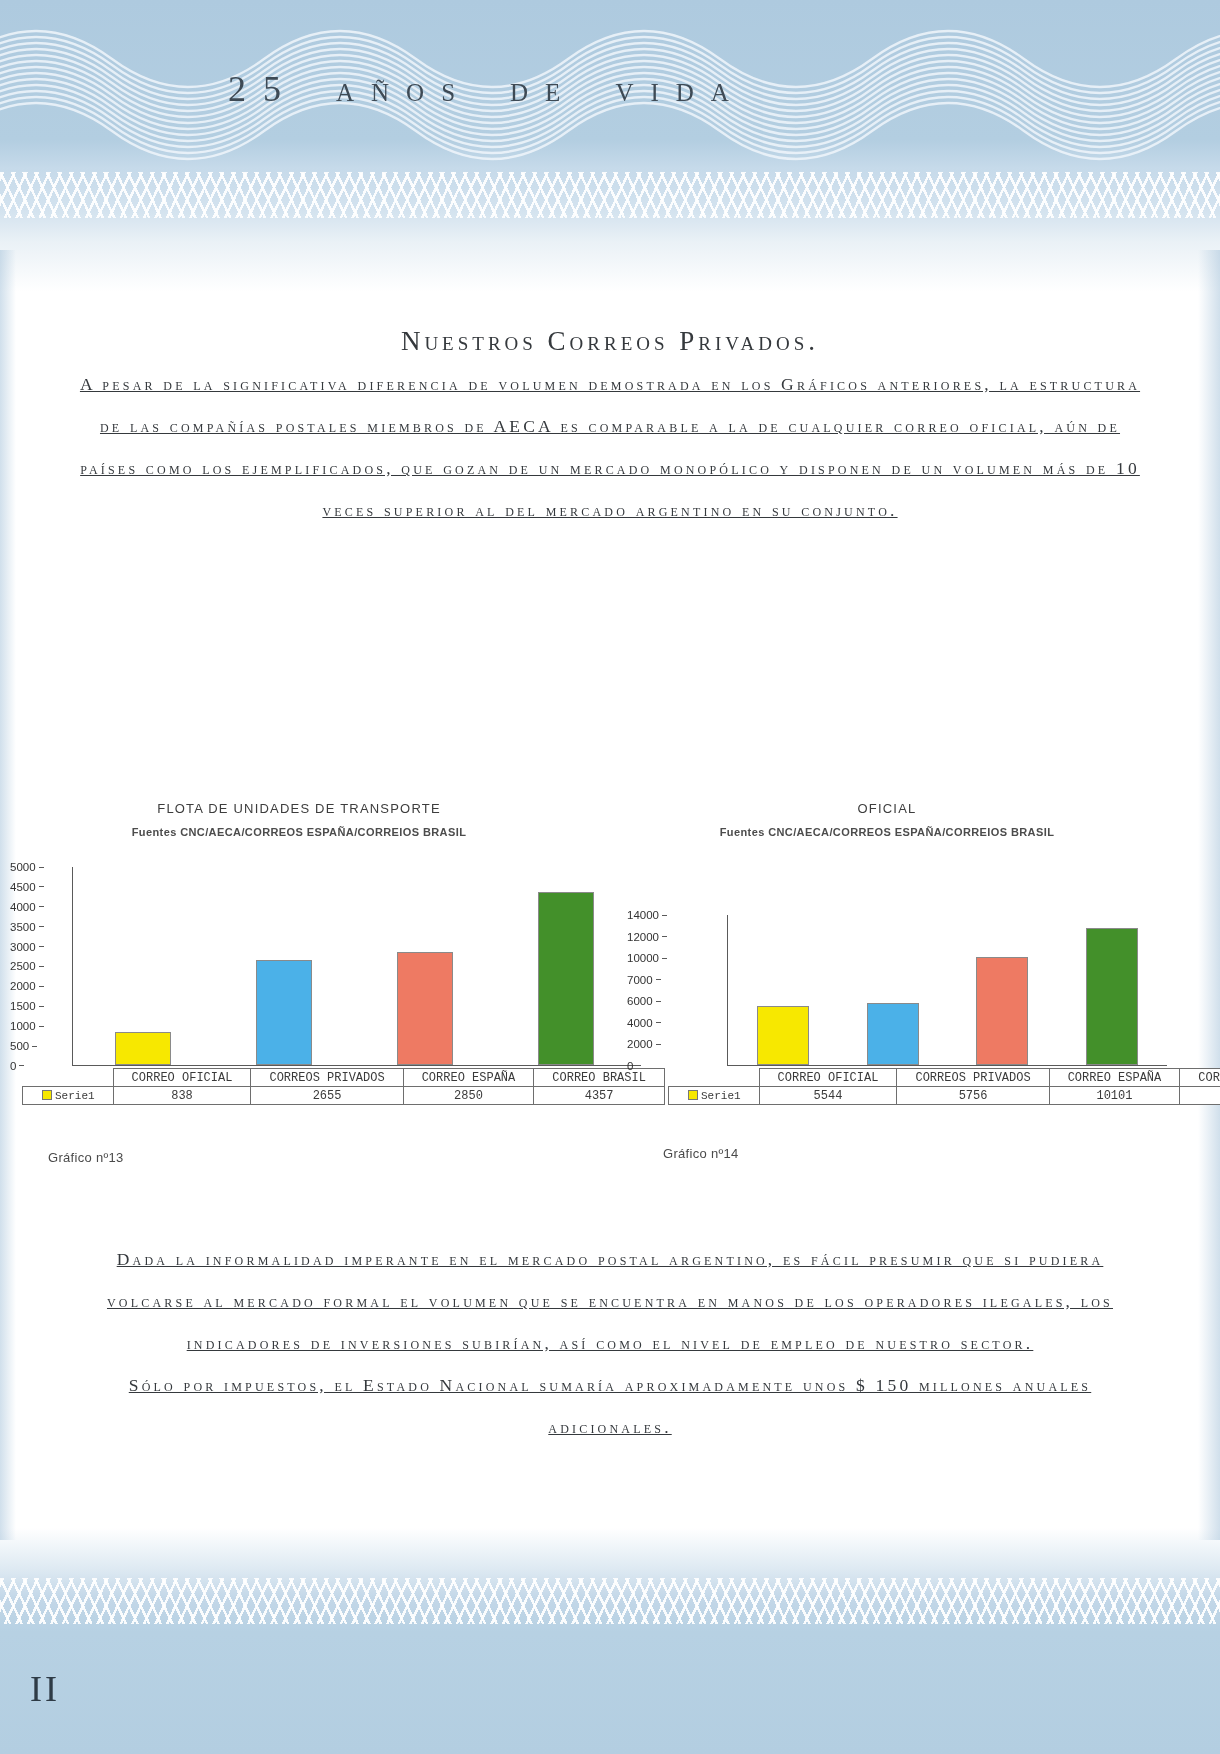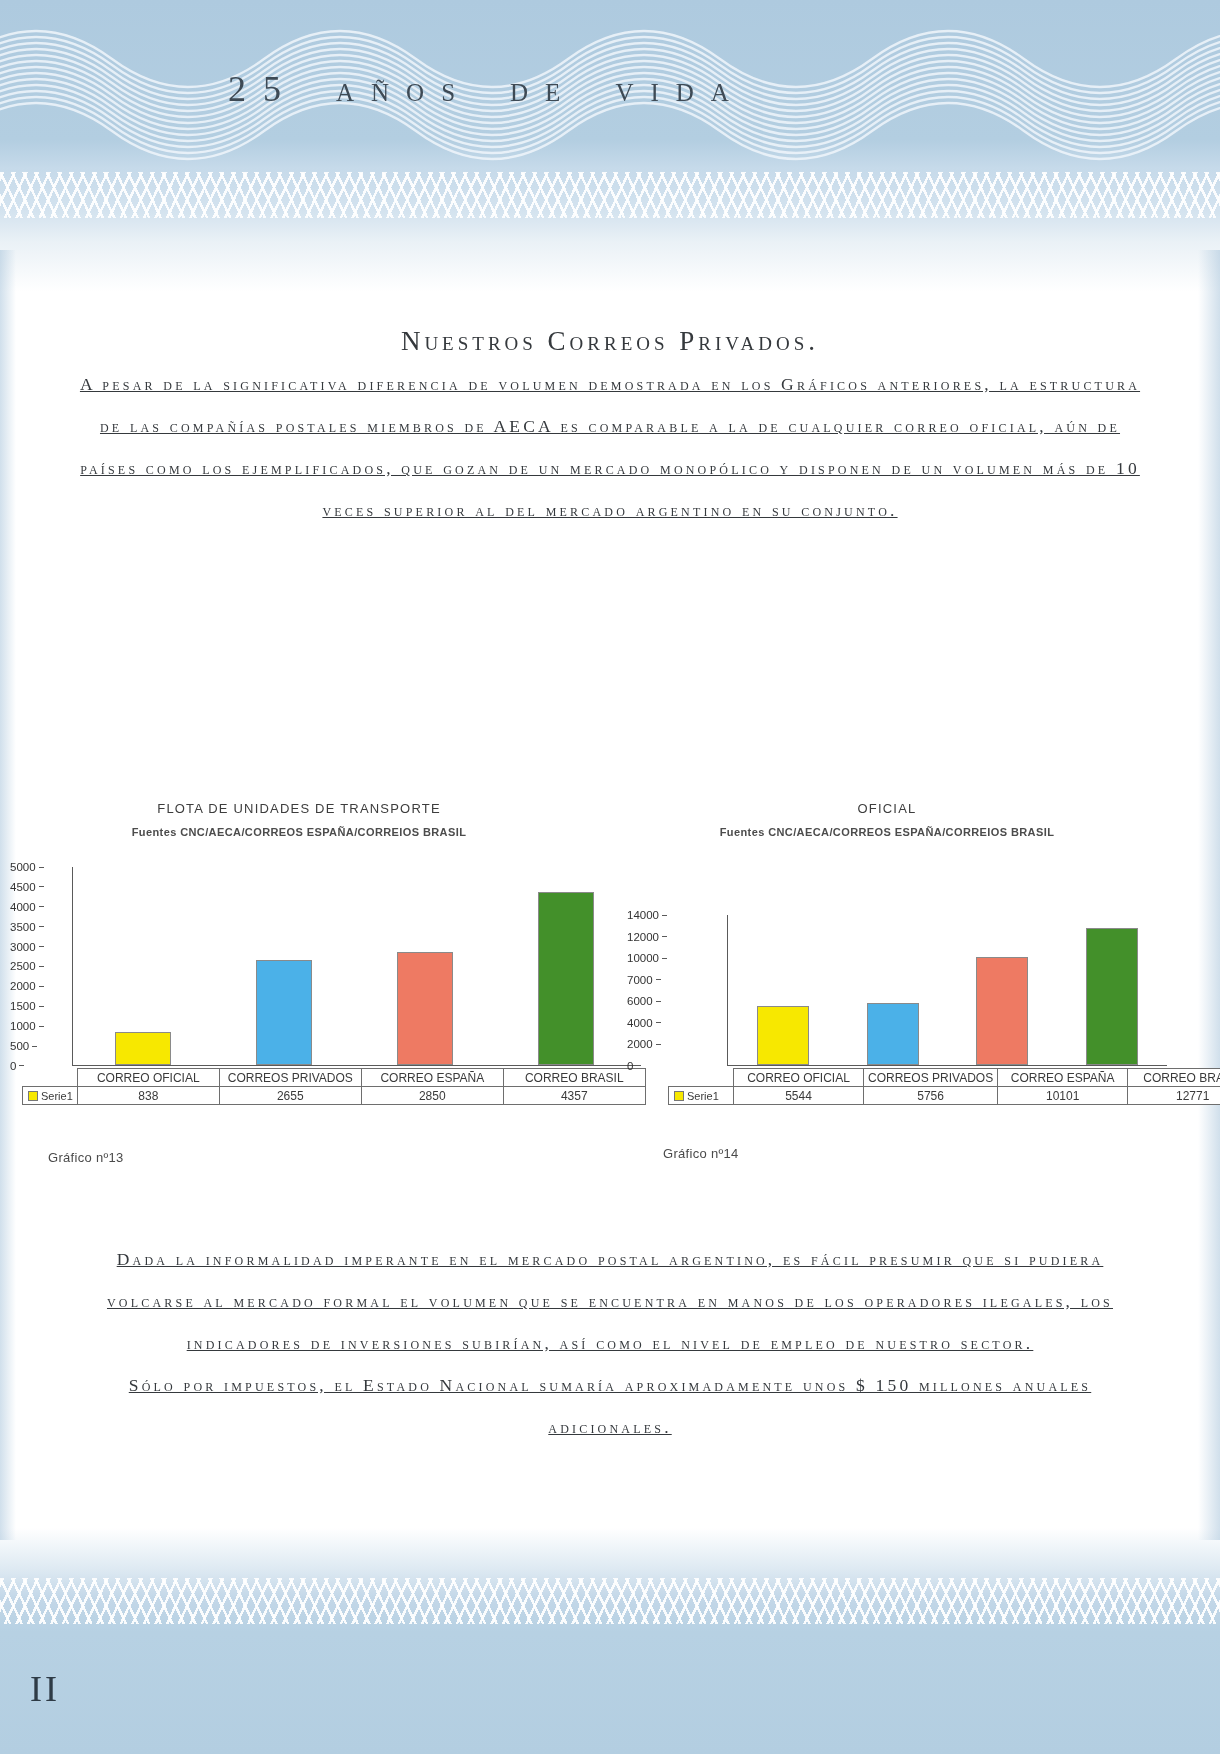--- a/index.html
+++ b/index.html
@@ -59,21 +59,21 @@
   .plot { flex:1; border-left:1.5px solid #5a5a5a; border-bottom:1.5px solid #5a5a5a;
     display:flex; align-items:flex-end; }
   .slot { flex:1; height:100%; display:flex; justify-content:center; align-items:flex-end; }
   .bar { border:1px solid #8a8a8a; box-sizing:border-box; }
   .chart0 .bar { width:56px; } .chart1 .bar { width:52px; }
 
   .dtable { position:absolute; top:275px; border-collapse:collapse; table-layout:fixed;
     font-family:"Liberation Sans", sans-serif; font-size:12px; color:#3a3a3a; }
   .chart0 .dtable { left:4px; }  .chart1 .dtable { left:41px; }
   .dtable td { border:1px solid #6e6e6e; background:#fff; text-align:center;
-    height:17px; padding:0 4px; white-space:nowrap; overflow:hidden; }
+    height:17px; padding:0 18px; white-space:nowrap; overflow:hidden;font-family:Liberation Mono, monospace; }
   .dtable td.nocell { border:none; background:transparent; }
   .legendcell { text-align:left !important; font-size:11px; }
   .swatch { display:inline-block; width:8px; height:8px; border:1px solid #777;
     margin:0 3px 0 1px; vertical-align:-1px; }
 
   .cap { position:absolute; font:13px "Liberation Sans", sans-serif; color:#4a4a4a; letter-spacing:.3px; }
   .cap13 { left:48px;  top:1150px; }
   .cap14 { left:618px; top:1146px;margin-left:45px; }
 
   .pageno { position:absolute; left:30px; top:1668px; font-size:36px;

